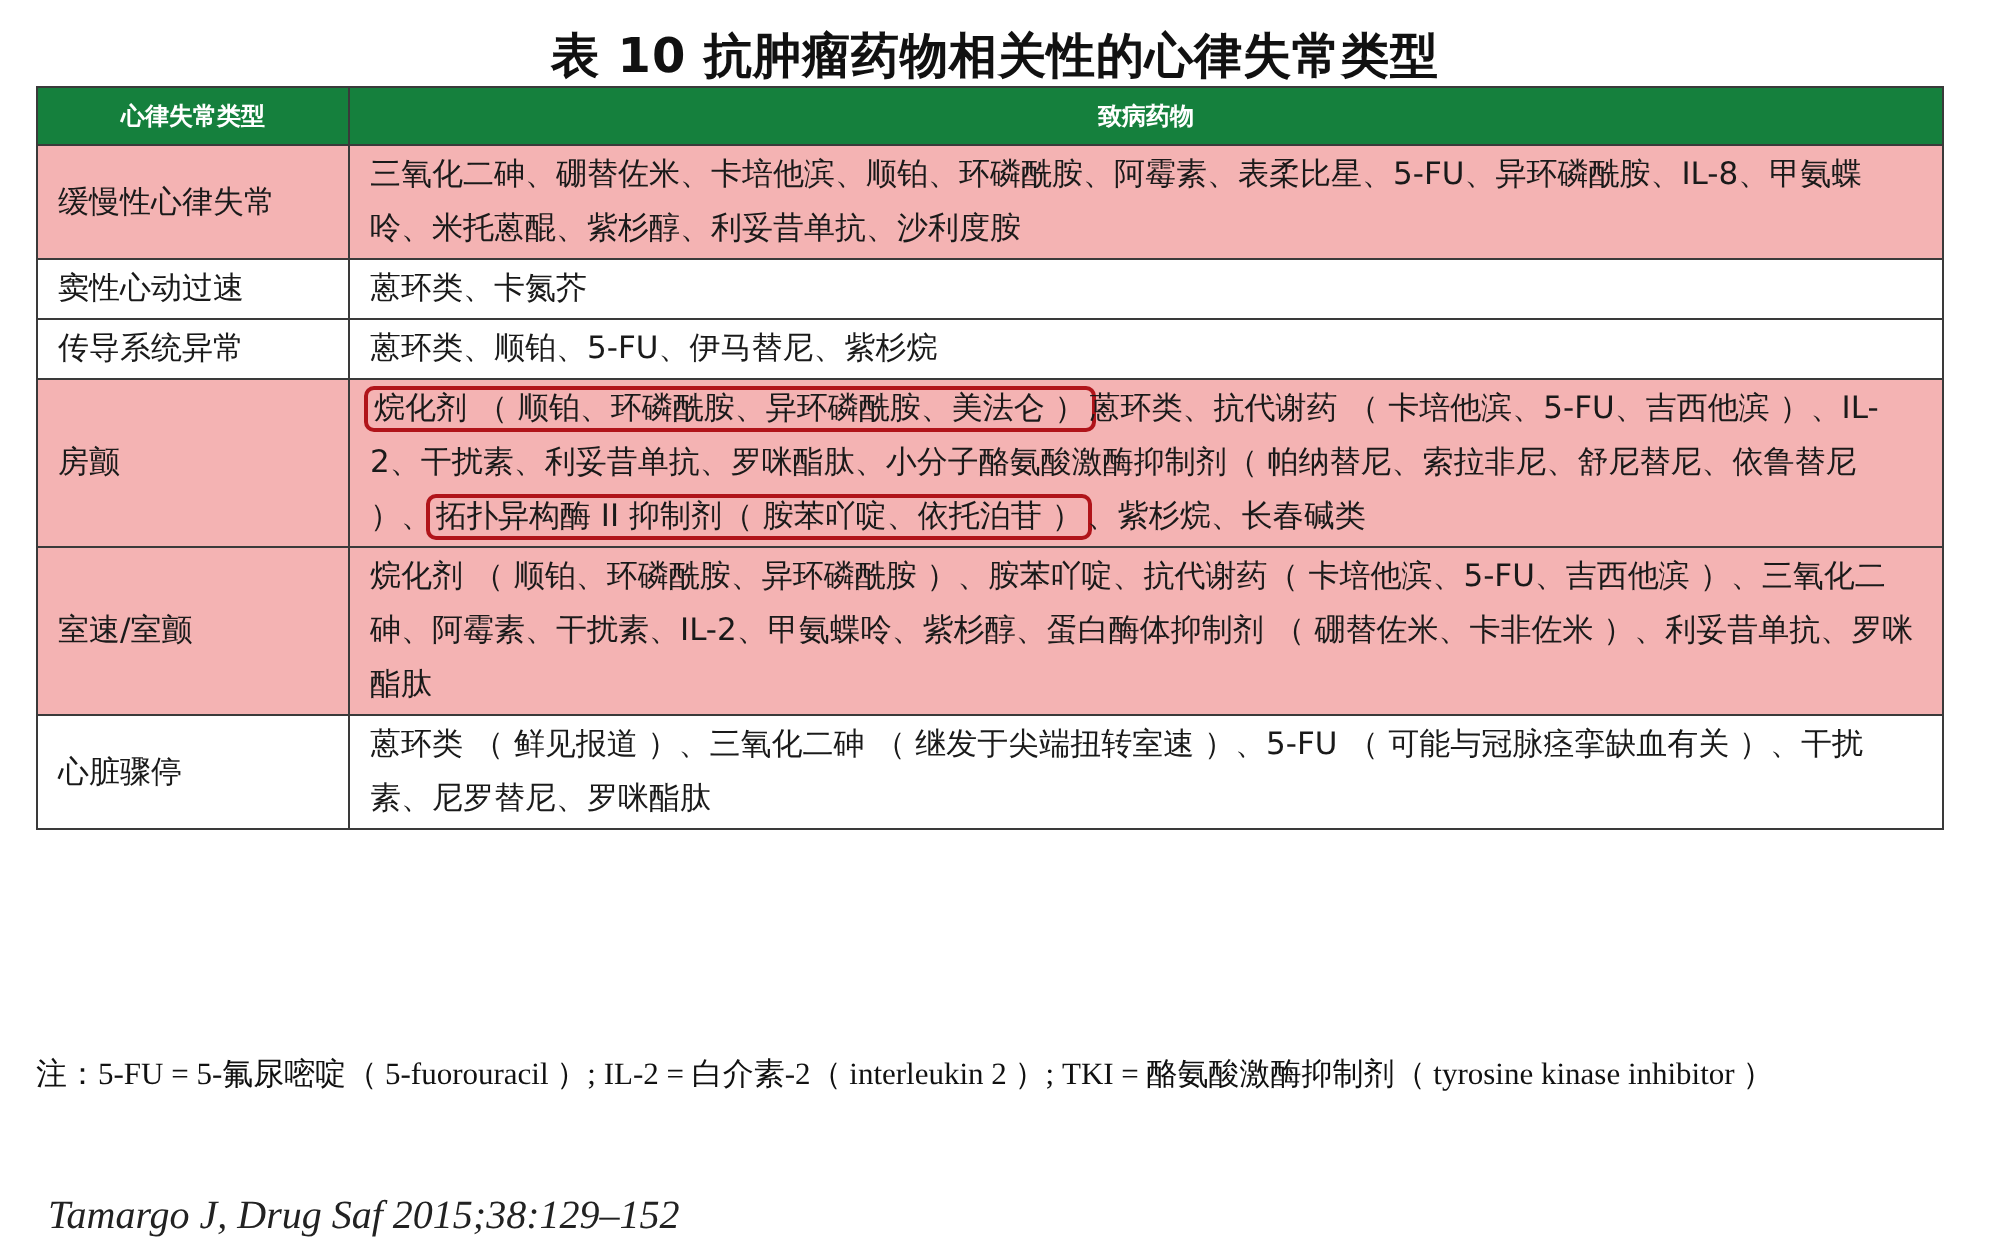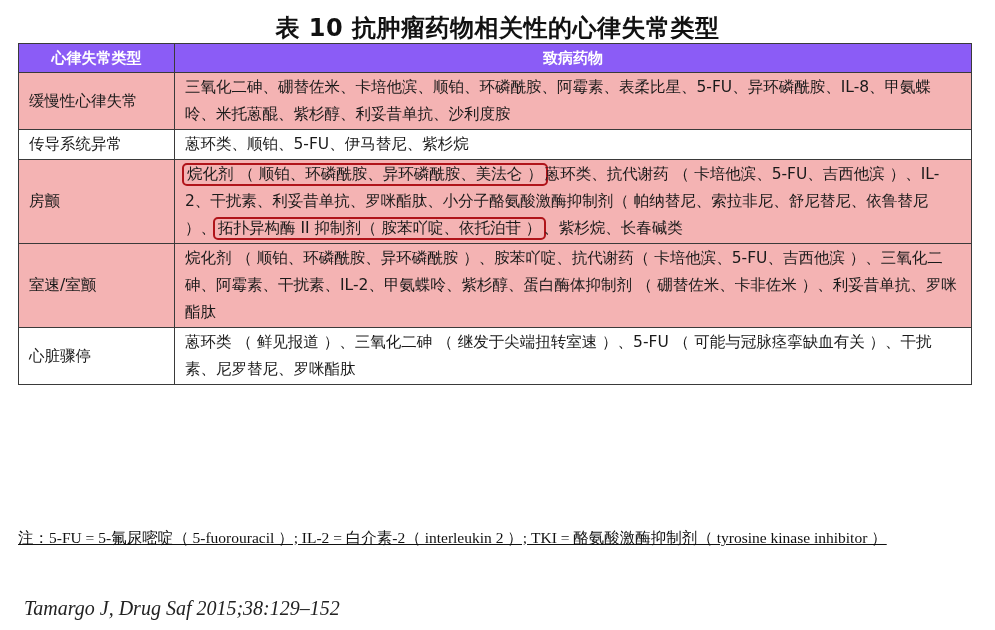--- a/index.html
+++ b/index.html
@@ -15,35 +15,35 @@
   }
   table.main {
     position: absolute; left: 18px; top: 43px; width: 954px;
     border-collapse: collapse; table-layout: fixed;
     font-size: 15.5px; line-height: 27px;
   }
   table.main td, table.main th {
     border: 1.5px solid #3a3a3a; vertical-align: middle;
   }
   table.main th {
-    background: #8b5cf6; color: #ffffff; font-weight: bold;
-    height: 28px; font-size: 15px; padding: 0;
+    background: #15803d; color: #ffffff; font-weight: bold;
+    height: 28px; font-size: 12px; padding: 0;
   }
   table.main td.type { padding: 0 10px; width: 135px; margin-top: 28px; }
   table.main td.drugs { padding: 1px 10px 1px 10px; }
   tr.pink td { background: #f4b3b3; }
   tr.white td { background: #ffffff; }
   .hl {
     border: 2px solid #b0141a; border-radius: 5px;
     padding: 0 3px 1px 3px; margin: 14px -3px;
   }
   .note {
     position: absolute; left: 18px; top: 523px; width: 960px;
     font-family: "Liberation Serif", "DejaVu Serif", serif;
-    font-size: 15.5px; line-height: 30px; color: #111; text-decoration: underline;
+    font-size: 15.5px; line-height: 30px; color: #111;
   }
   .ref {
     position: absolute; left: 24px; top: 597px;
     font-family: "Liberation Serif", "DejaVu Serif", serif;
     font-style: italic; font-size: 20px; color: #222;
   }
 </style>
 </head>
 <body>
 
@@ -55,20 +55,24 @@
       <th style="width:155px">心律失常类型</th>
       <th>致病药物</th>
     </tr>
   </thead>
   <tbody>
     <tr class="pink">
       <td class="type">缓慢性心律失常</td>
       <td class="drugs">三氧化二砷、硼替佐米、卡培他滨、顺铂、环磷酰胺、阿霉素、表柔比星、5-FU、异环磷酰胺、IL-8、甲氨蝶呤、米托蒽醌、紫杉醇、利妥昔单抗、沙利度胺</td>
     </tr>
     <tr class="white">
+      <td class="type">窦性心动过速</td>
+      <td class="drugs">蒽环类、卡氮芥</td>
+    </tr>
+    <tr class="white">
       <td class="type">传导系统异常</td>
       <td class="drugs">蒽环类、顺铂、5-FU、伊马替尼、紫杉烷</td>
     </tr>
     <tr class="pink">
       <td class="type">房颤</td>
       <td class="drugs"><span class="hl">烷化剂 （ 顺铂、环磷酰胺、异环磷酰胺、美法仑 ）</span><span>蒽环类、抗代谢药 （ 卡培他滨、5-FU、吉西他滨 ）、IL-2、干扰素、利妥昔单抗、罗咪酯肽、小分子酪氨酸激酶抑制剂（ 帕纳替尼、索拉非尼、舒尼替尼、依鲁替尼 ）、</span><span class="hl">拓扑异构酶 II 抑制剂（ 胺苯吖啶、依托泊苷 ）</span><span>、紫杉烷、长春碱类</span></td>
     </tr>
     <tr class="pink">
       <td class="type">室速/室颤</td>
       <td class="drugs">烷化剂 （ 顺铂、环磷酰胺、异环磷酰胺 ）、胺苯吖啶、抗代谢药（ 卡培他滨、5-FU、吉西他滨 ）、三氧化二砷、阿霉素、干扰素、IL-2、甲氨蝶呤、紫杉醇、蛋白酶体抑制剂 （ 硼替佐米、卡非佐米 ）、利妥昔单抗、罗咪酯肽</td>

